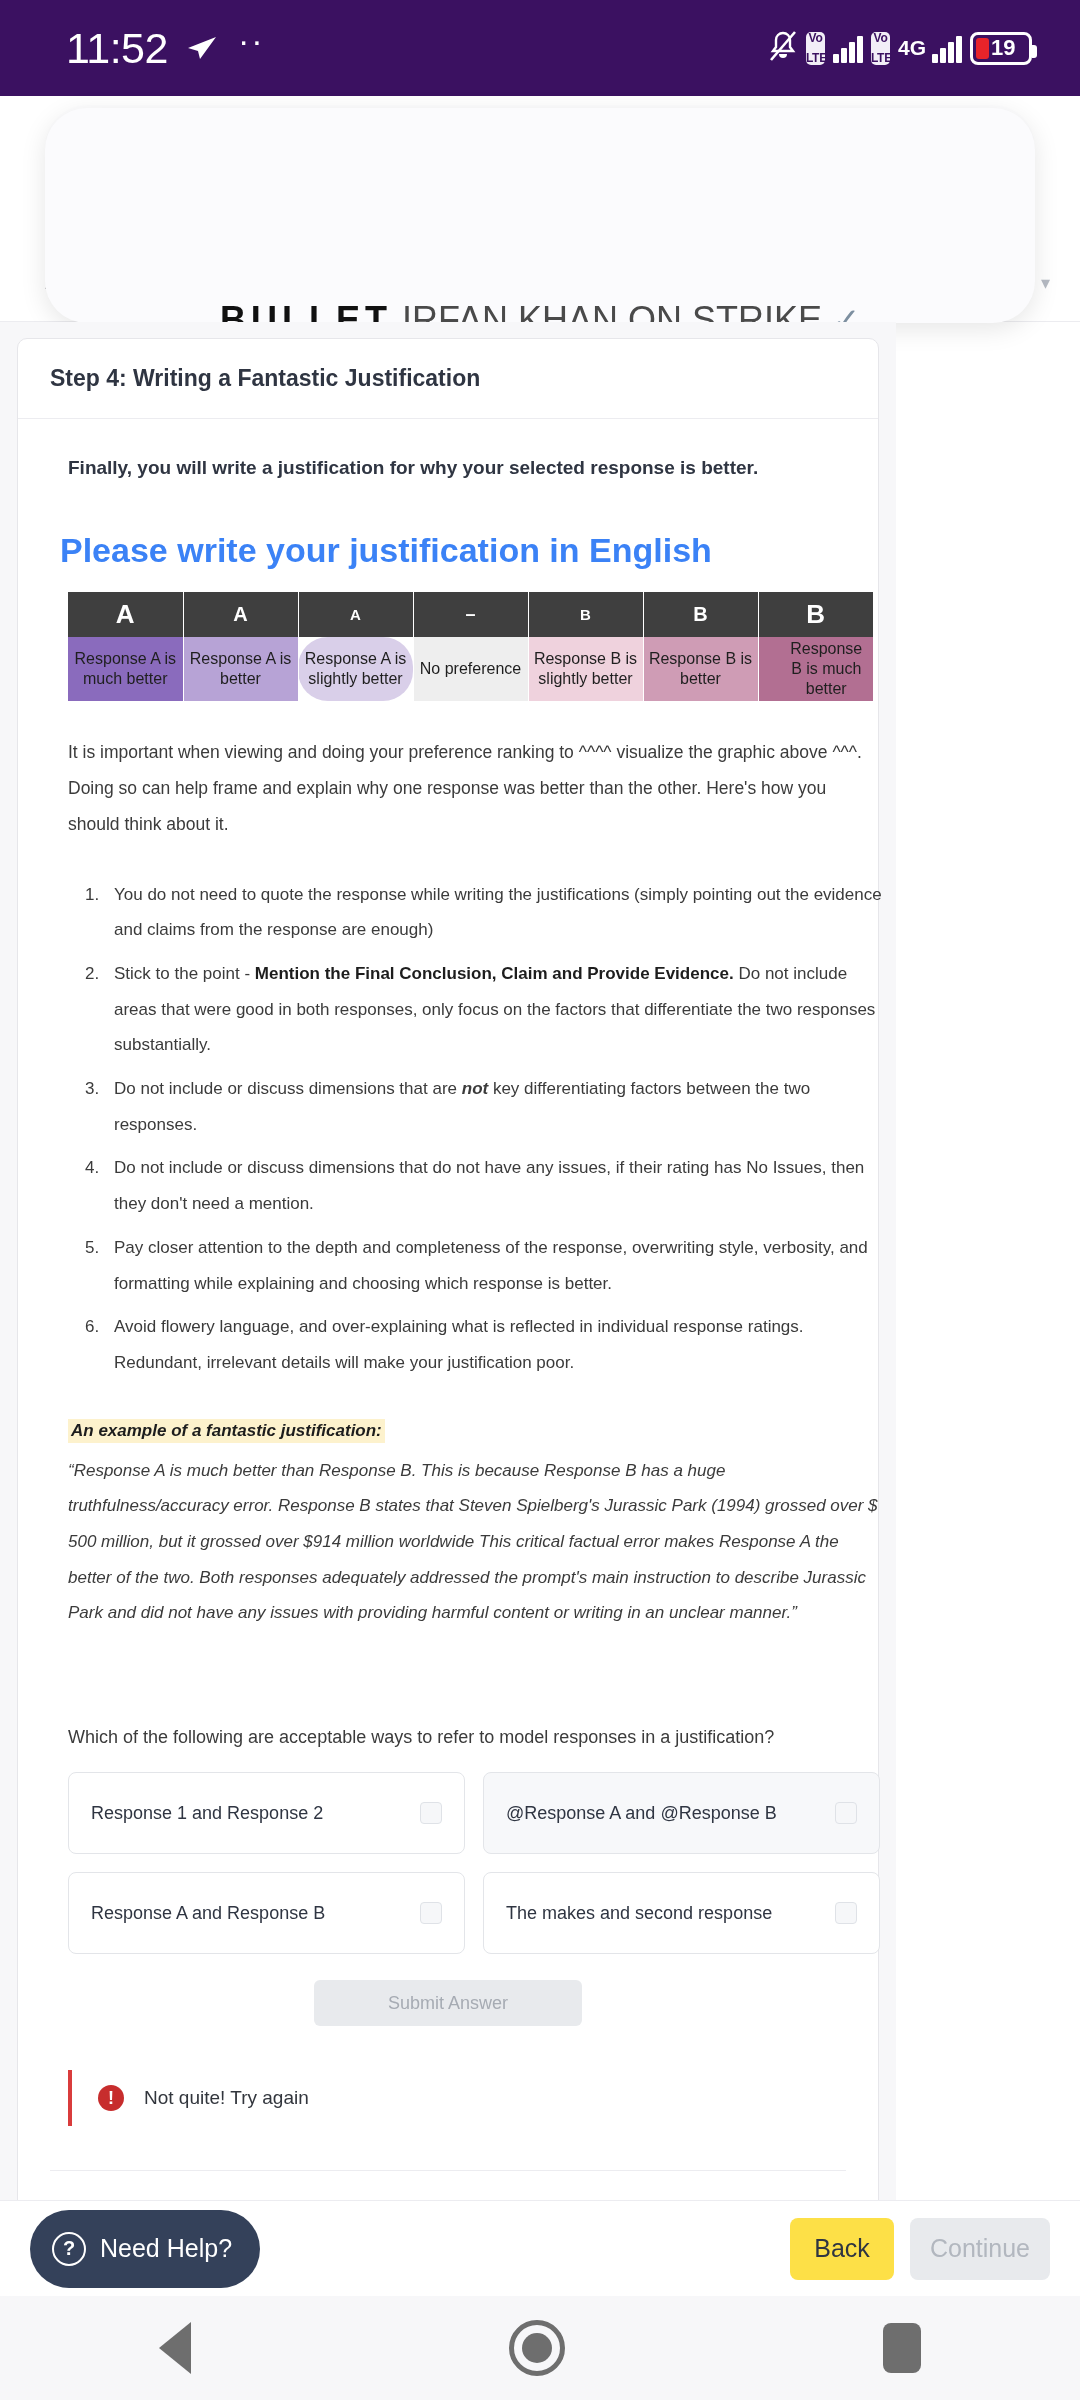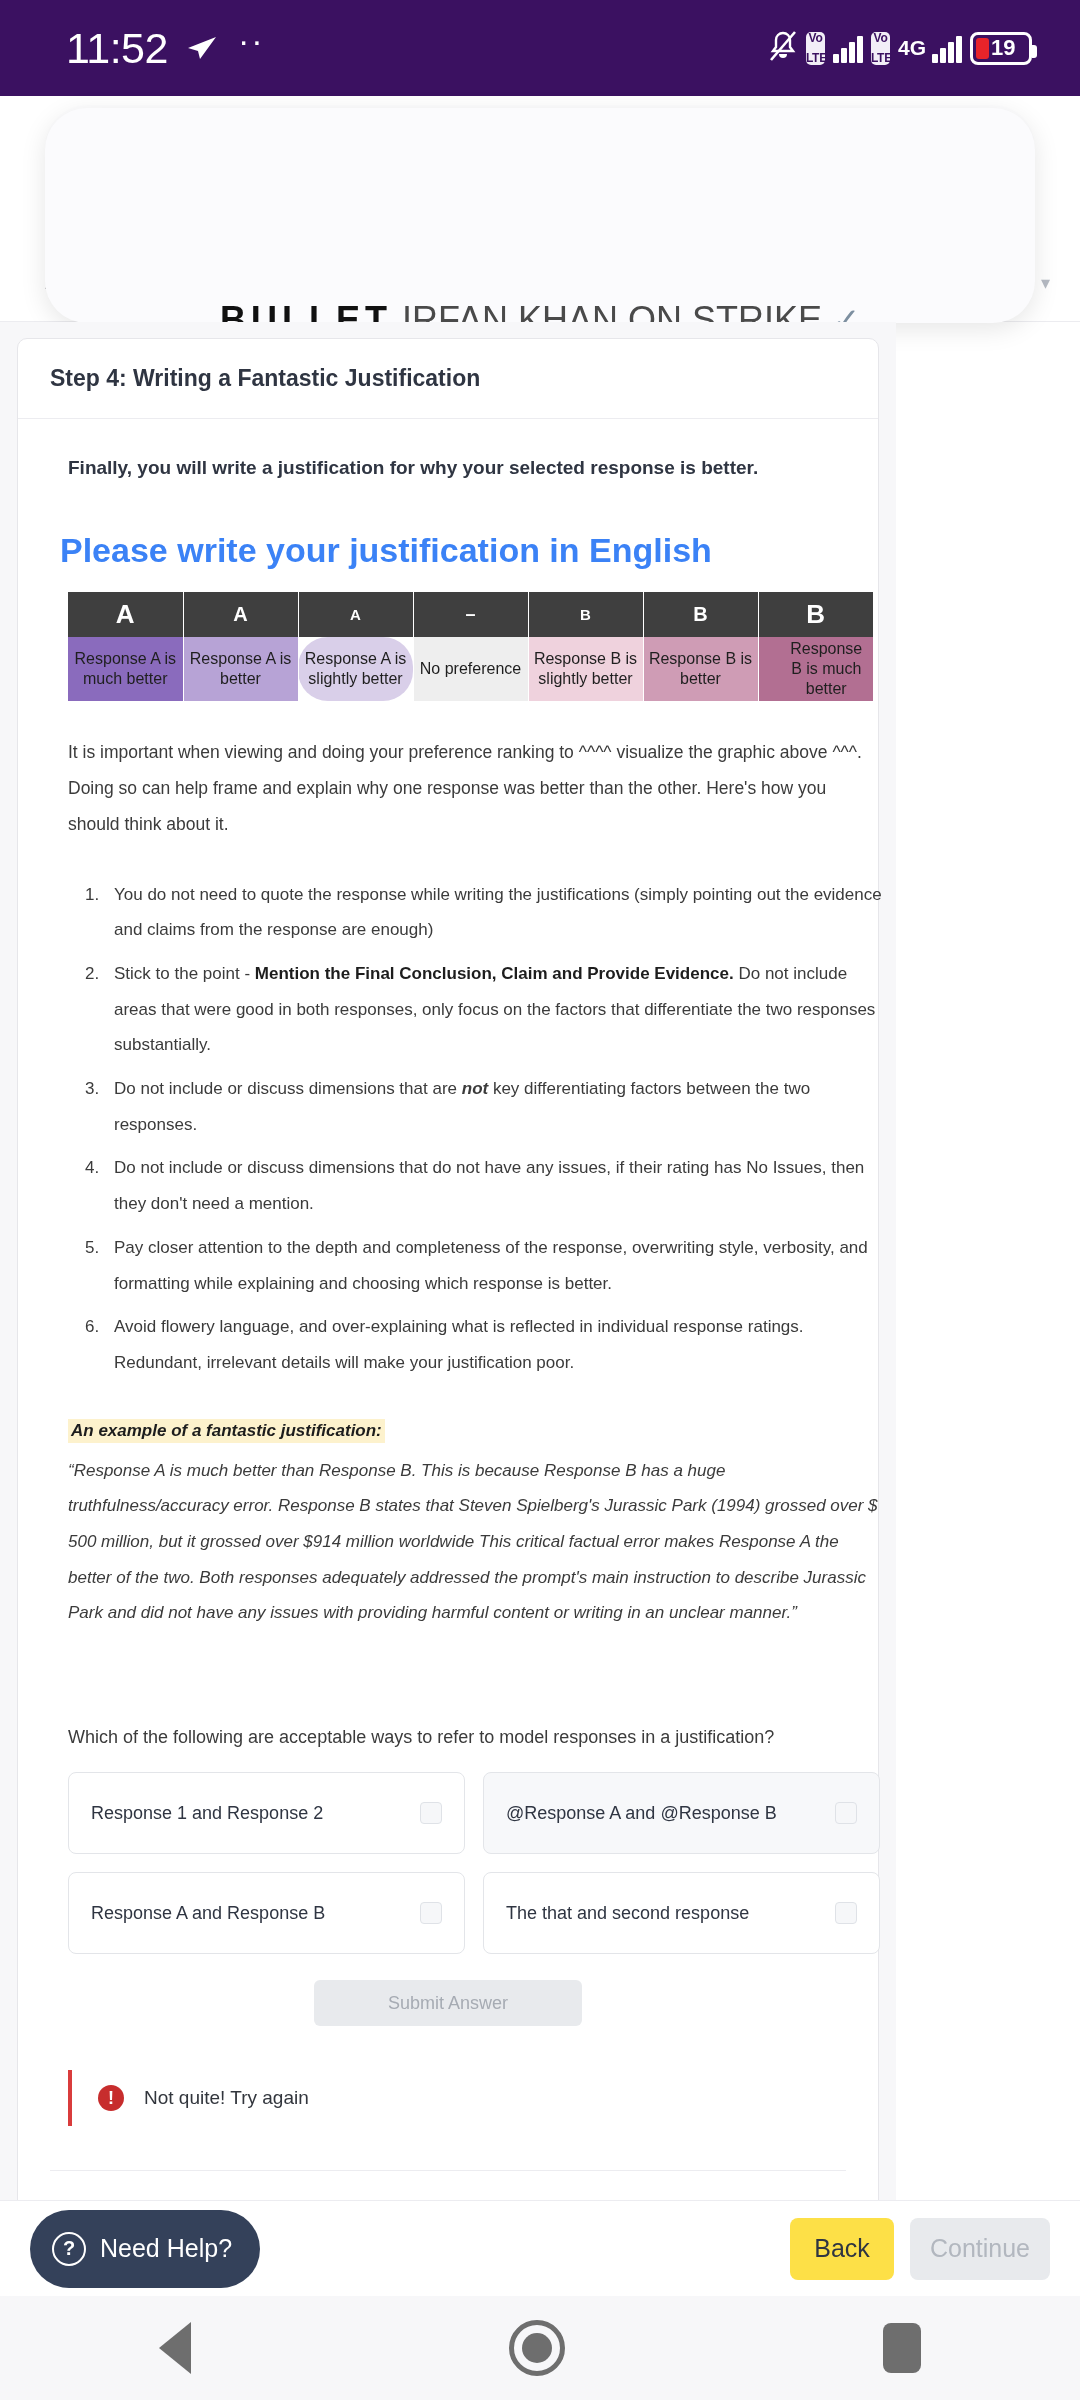--- a/index.html
+++ b/index.html
@@ -383,21 +383,21 @@
         </div>
         <div class="opt tinted">
           <span>@Response A and @Response B</span>
           <span class="cbox"></span>
         </div>
         <div class="opt">
           <span>Response A and Response B</span>
           <span class="cbox"></span>
         </div>
         <div class="opt">
-          <span>The that and second response</span>
+          <span>The makes and second response</span>
           <span class="cbox"></span>
         </div>
       </div>
       <button class="btn-submit-off">Submit Answer</button>
 
       <div class="alert">
         <span class="ic">!</span>
         <span class="txt">Not quite! Try again</span>
       </div>
 

